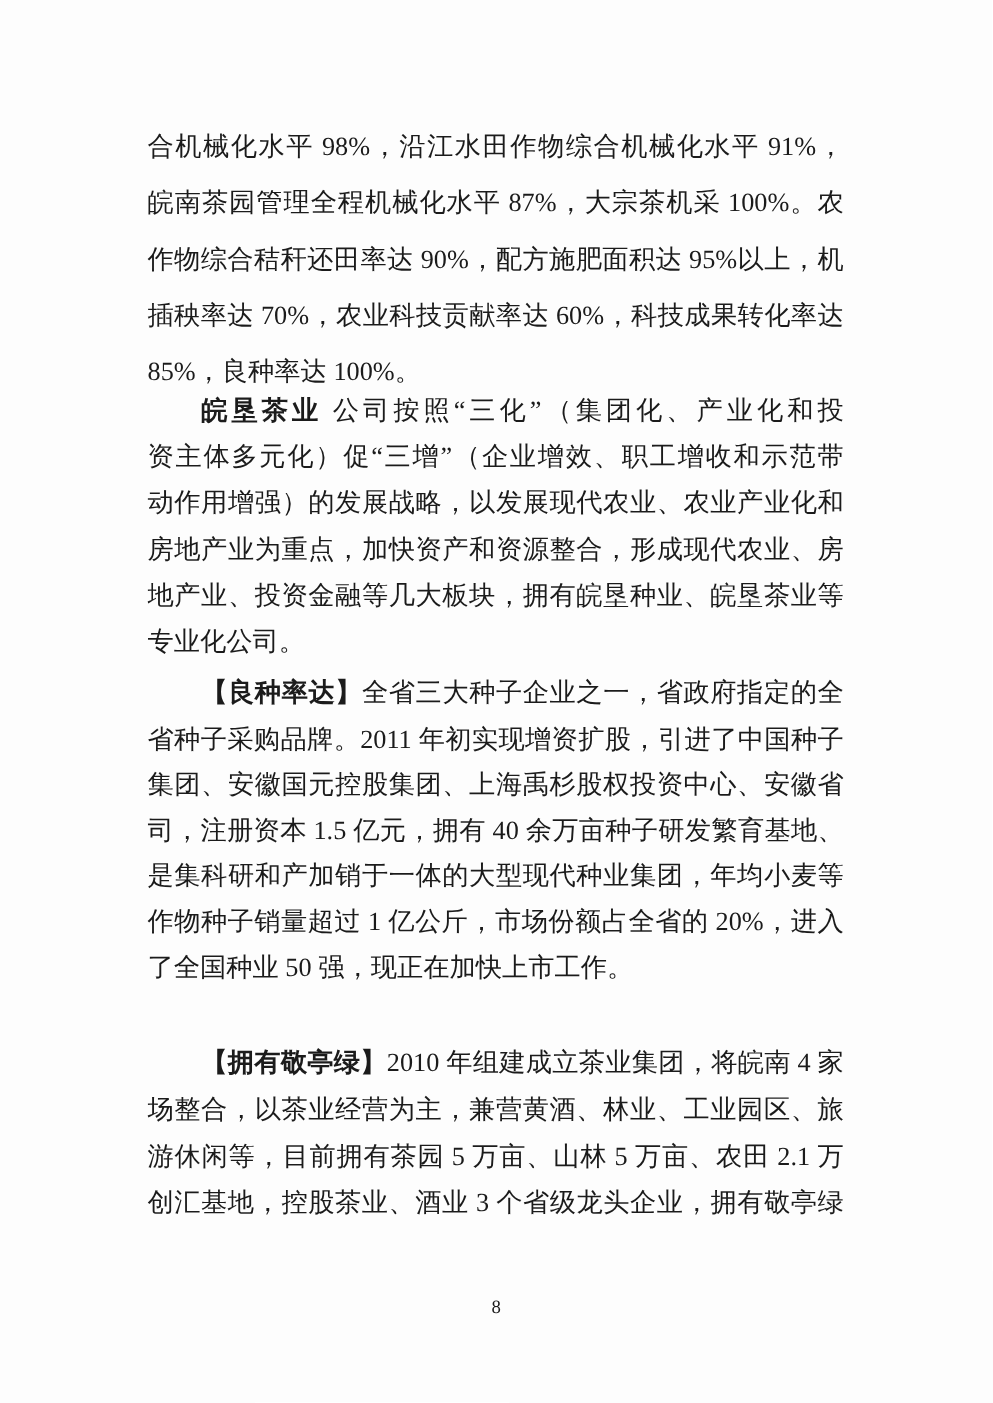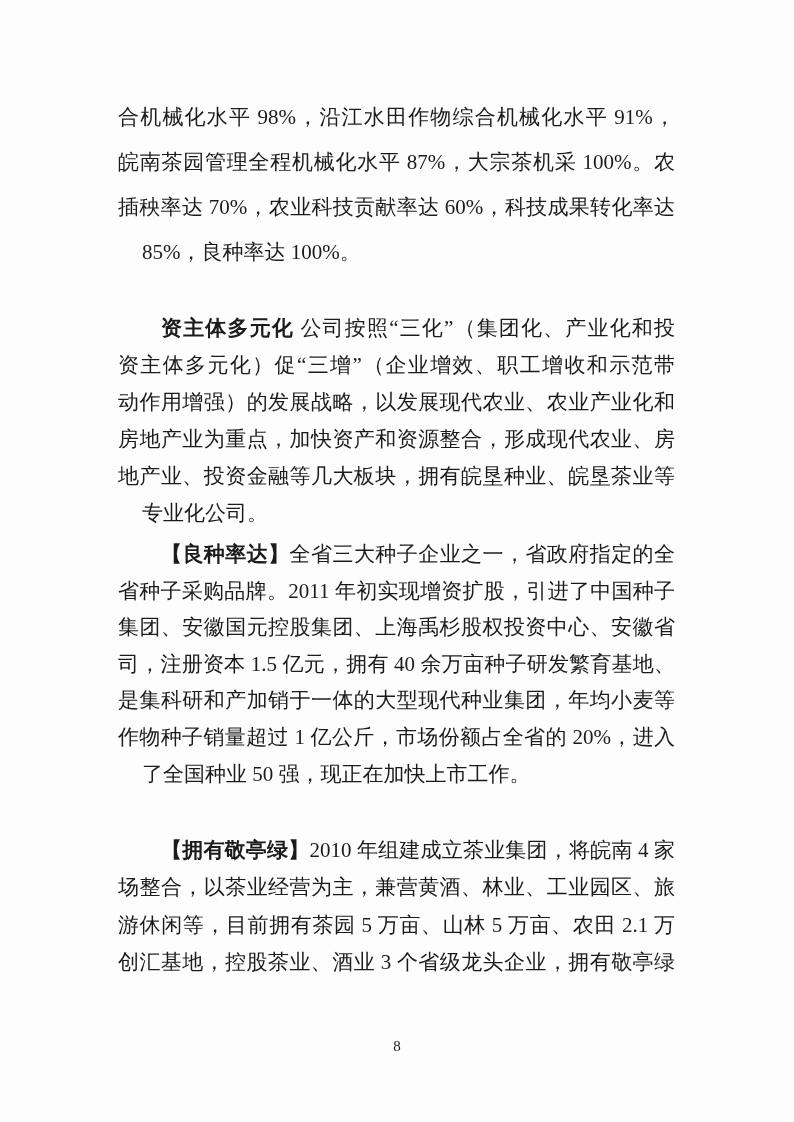--- a/index.html
+++ b/index.html
@@ -26,21 +26,20 @@
     box-sizing: border-box;
     width: 100%;
     font-size: 21px;
     text-align: justify;
     text-align-last: justify;
     white-space: normal;
     overflow: hidden;
   }
   .line.no-just {
     text-align-last: left;
-    margin-left: 24px;
   }
   .line.indent {
     padding-left: 43px;
   }
   .line b {
     font-weight: bold;
   }
   .page-num {
     position: absolute;
     top: 1036px;
@@ -53,25 +52,26 @@
   }
 </style>
 </head>
 <body>
 
 <div class="sheet">
   <div id="text-block">
       <div class="para" style="top: 95px; line-height: 45px;">
         <div class="line" style="height: 45px;">合机械化水平 98%，沿江水田作物综合机械化水平 91%，</div>
         <div class="line" style="height: 45px;">皖南茶园管理全程机械化水平 87%，大宗茶机采 100%。农</div>
+        <div class="line" style="height: 45px;">作物综合秸秆还田率达 90%，配方施肥面积达 95%以上，机</div>
         <div class="line" style="height: 45px;">插秧率达 70%，农业科技贡献率达 60%，科技成果转化率达</div>
         <div class="line no-just" style="height: 45px;">85%，良种率达 100%。</div>
       </div>
       <div class="para" style="top: 310px; line-height: 37px;">
-        <div class="line indent" style="height: 37px;"><b>资主体多元化</b> 公司按照“三化”（集团化、产业化和投</div>
+        <div class="line indent" style="height: 37px;"><b>皖垦茶业</b> 公司按照“三化”（集团化、产业化和投</div>
         <div class="line" style="height: 37px;">资主体多元化）促“三增”（企业增效、职工增收和示范带</div>
         <div class="line" style="height: 37px;">动作用增强）的发展战略，以发展现代农业、农业产业化和</div>
         <div class="line" style="height: 37px;">房地产业为重点，加快资产和资源整合，形成现代农业、房</div>
         <div class="line" style="height: 37px;">地产业、投资金融等几大板块，拥有皖垦种业、皖垦茶业等</div>
         <div class="line no-just" style="height: 37px;">专业化公司。</div>
       </div>
       <div class="para" style="top: 536px; line-height: 36.6px;">
         <div class="line indent" style="height: 36.6px;"><b>【良种率达】</b>全省三大种子企业之一，省政府指定的全</div>
         <div class="line" style="height: 36.6px;">省种子采购品牌。2011 年初实现增资扩股，引进了中国种子</div>
         <div class="line" style="height: 36.6px;">集团、安徽国元控股集团、上海禹杉股权投资中心、安徽省</div>

